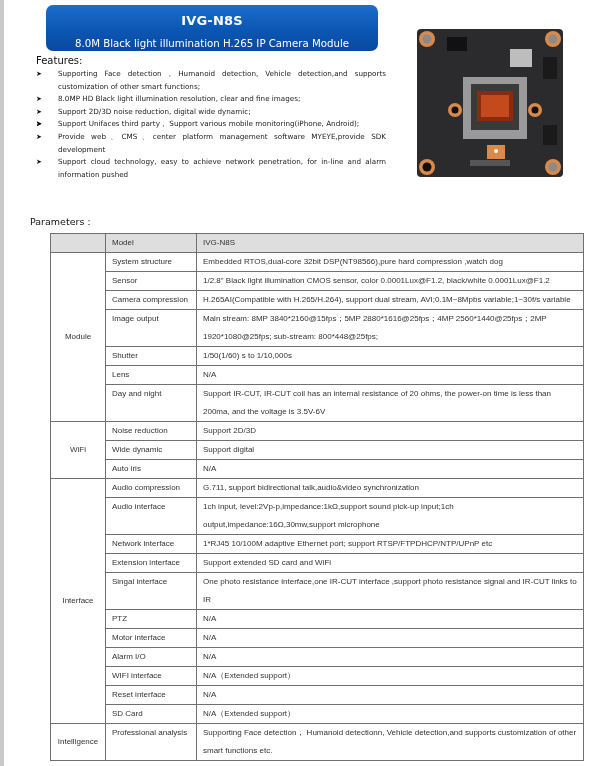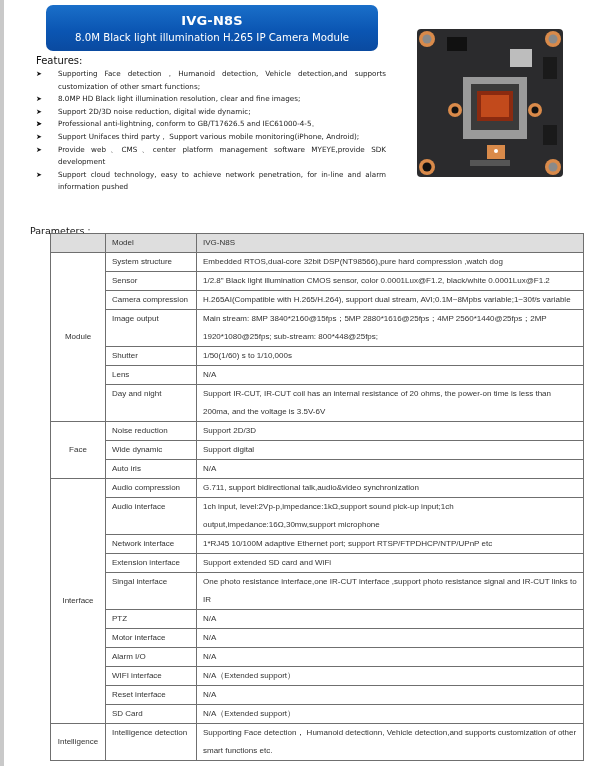--- a/index.html
+++ b/index.html
@@ -7,30 +7,30 @@
   body { position: relative; font-family: "Liberation Sans", sans-serif; color: #222; }
   .left-strip { position: absolute; left: 0; top: 0; width: 4px; height: 766px; background: #c9c9c9; }
 
   .banner {
     position: absolute; left: 46px; top: 5px; width: 332px; height: 46px;
     border-radius: 7px;
     background: linear-gradient(180deg, #1a6fc9 0%, #0b56b3 55%, #0a4aa0 100%);
     color: #fff; text-align: center;
   }
   .banner .title { font-family: "DejaVu Sans", sans-serif; font-weight: bold; font-size: 13px; margin-top: 8px; letter-spacing: 0.2px; }
-  .banner .subtitle { font-family: "DejaVu Sans", sans-serif; font-size: 10.2px; margin-top: 4px; }
+  .banner .subtitle { font-family: "DejaVu Sans", sans-serif; font-size: 10.2px; margin-top: 10px; }
 
   .features-label { position: absolute; left: 36px; top: 55px; font-family: "DejaVu Sans", sans-serif; font-size: 10px; color: #111; }
   .features { position: absolute; left: 36px; top: 68px; width: 350px; list-style: none; }
   .features li { position: relative; padding-left: 22px; font-family: "DejaVu Sans", sans-serif; font-size: 7.2px; line-height: 12.6px; color: #222; text-align: justify; }
   .features li .bullet { position: absolute; left: 0; top: 0; font-size: 7px; color: #111; }
 
   .pcb { position: absolute; left: 415px; top: 27px; width: 150px; height: 152px; }
 
-  .params-label { position: absolute; left: 30px; top: 225px; font-family: "DejaVu Sans", sans-serif; font-size: 9.5px; color: #111; }
+  .params-label { position: absolute; left: 30px; top: 216px; font-family: "DejaVu Sans", sans-serif; font-size: 9.5px; color: #111; }
 
   table.spec {
     position: absolute; left: 50px; top: 233px; width: 534px;
     border-collapse: collapse; font-size: 8px; color: #333;
   }
   table.spec td { border: 1.3px solid #6f6f6f; padding: 0 6px; vertical-align: top; line-height: 18px; }
   table.spec td.group { text-align: center; vertical-align: middle; width: 55px; padding: 0 2px; }
   table.spec td.param { width: 91px; margin-left: 13px; }
   table.spec tr.header td { background: #dedede; height: 18px; }
   table.spec td.value { line-height: 18px; }
@@ -44,21 +44,21 @@
   <div class="title">IVG-N8S</div>
   <div class="subtitle">8.0M Black light illumination H.265 IP Camera Module</div>
 </div>
 
 <div class="features-label">Features:</div>
 <ul class="features" id="features-list">
     <li><span class="bullet">➤</span><span>Supporting Face detection，Humanoid detection, Vehicle detection,and supports customization of other smart functions;</span></li>
     <li><span class="bullet">➤</span><span>8.0MP HD Black light illumination resolution, clear and fine images;</span></li>
     <li><span class="bullet">➤</span><span>Support 2D/3D noise reduction, digital wide dynamic;</span></li>
     <li><span class="bullet">➤</span></li>
-    <li><span class="bullet">➤</span><span>Professional anti-lightning, conform to GB/T17626.5 and IEC61000-4-5。</span></li>
+    <li><span class="bullet">➤</span></li>
     <li><span class="bullet">➤</span><span>Support Unifaces third party， Support various mobile monitoring(iPhone, Android);</span></li>
     <li><span class="bullet">➤</span><span>Provide web、CMS、center platform management software MYEYE,provide SDK development</span></li>
     <li><span class="bullet">➤</span><span>Support cloud technology, easy to achieve network penetration, for in-line and alarm information pushed</span></li>
   </ul>
 
 <div class="pcb">
   <svg width="150" height="152" viewBox="0 0 150 152">
     <rect x="2" y="2" width="146" height="148" rx="4" fill="#2b2b2d"></rect>
     <circle cx="12" cy="12" r="8" fill="#d98a4a"></circle>
       <circle cx="12" cy="12" r="4.5" fill="#8a8a8a"></circle>
@@ -118,21 +118,21 @@
       </tr>
       <tr>
         <td class="param">Lens</td>
         <td class="value">N/A</td>
       </tr>
       <tr>
         <td class="param">Day and night</td>
         <td class="value">Support IR-CUT, IR-CUT coil has an internal resistance of 20 ohms, the power-on time is less than 200ma, and the voltage is 3.5V-6V</td>
       </tr>
       <tr>
-        <td class="group" rowspan="3">Face</td>
+        <td class="group" rowspan="3">WiFi</td>
         <td class="param">Noise reduction</td>
         <td class="value">Support 2D/3D</td>
       </tr>
       <tr>
         <td class="param">Wide dynamic</td>
         <td class="value">Support digital</td>
       </tr>
       <tr>
         <td class="param">Auto iris</td>
         <td class="value">N/A</td>
@@ -177,17 +177,17 @@
       <tr>
         <td class="param">Reset interface</td>
         <td class="value">N/A</td>
       </tr>
       <tr>
         <td class="param">SD Card</td>
         <td class="value">N/A（Extended support）</td>
       </tr>
       <tr>
         <td class="group" rowspan="1">Intelligence</td>
-        <td class="param">Intelligence detection</td>
+        <td class="param">Professional analysis</td>
         <td class="value">Supporting Face detection， Humanoid detectionn, Vehicle detection,and supports customization of other smart functions etc.</td>
       </tr>
     </tbody>
 </table>
 
 </body></html>

